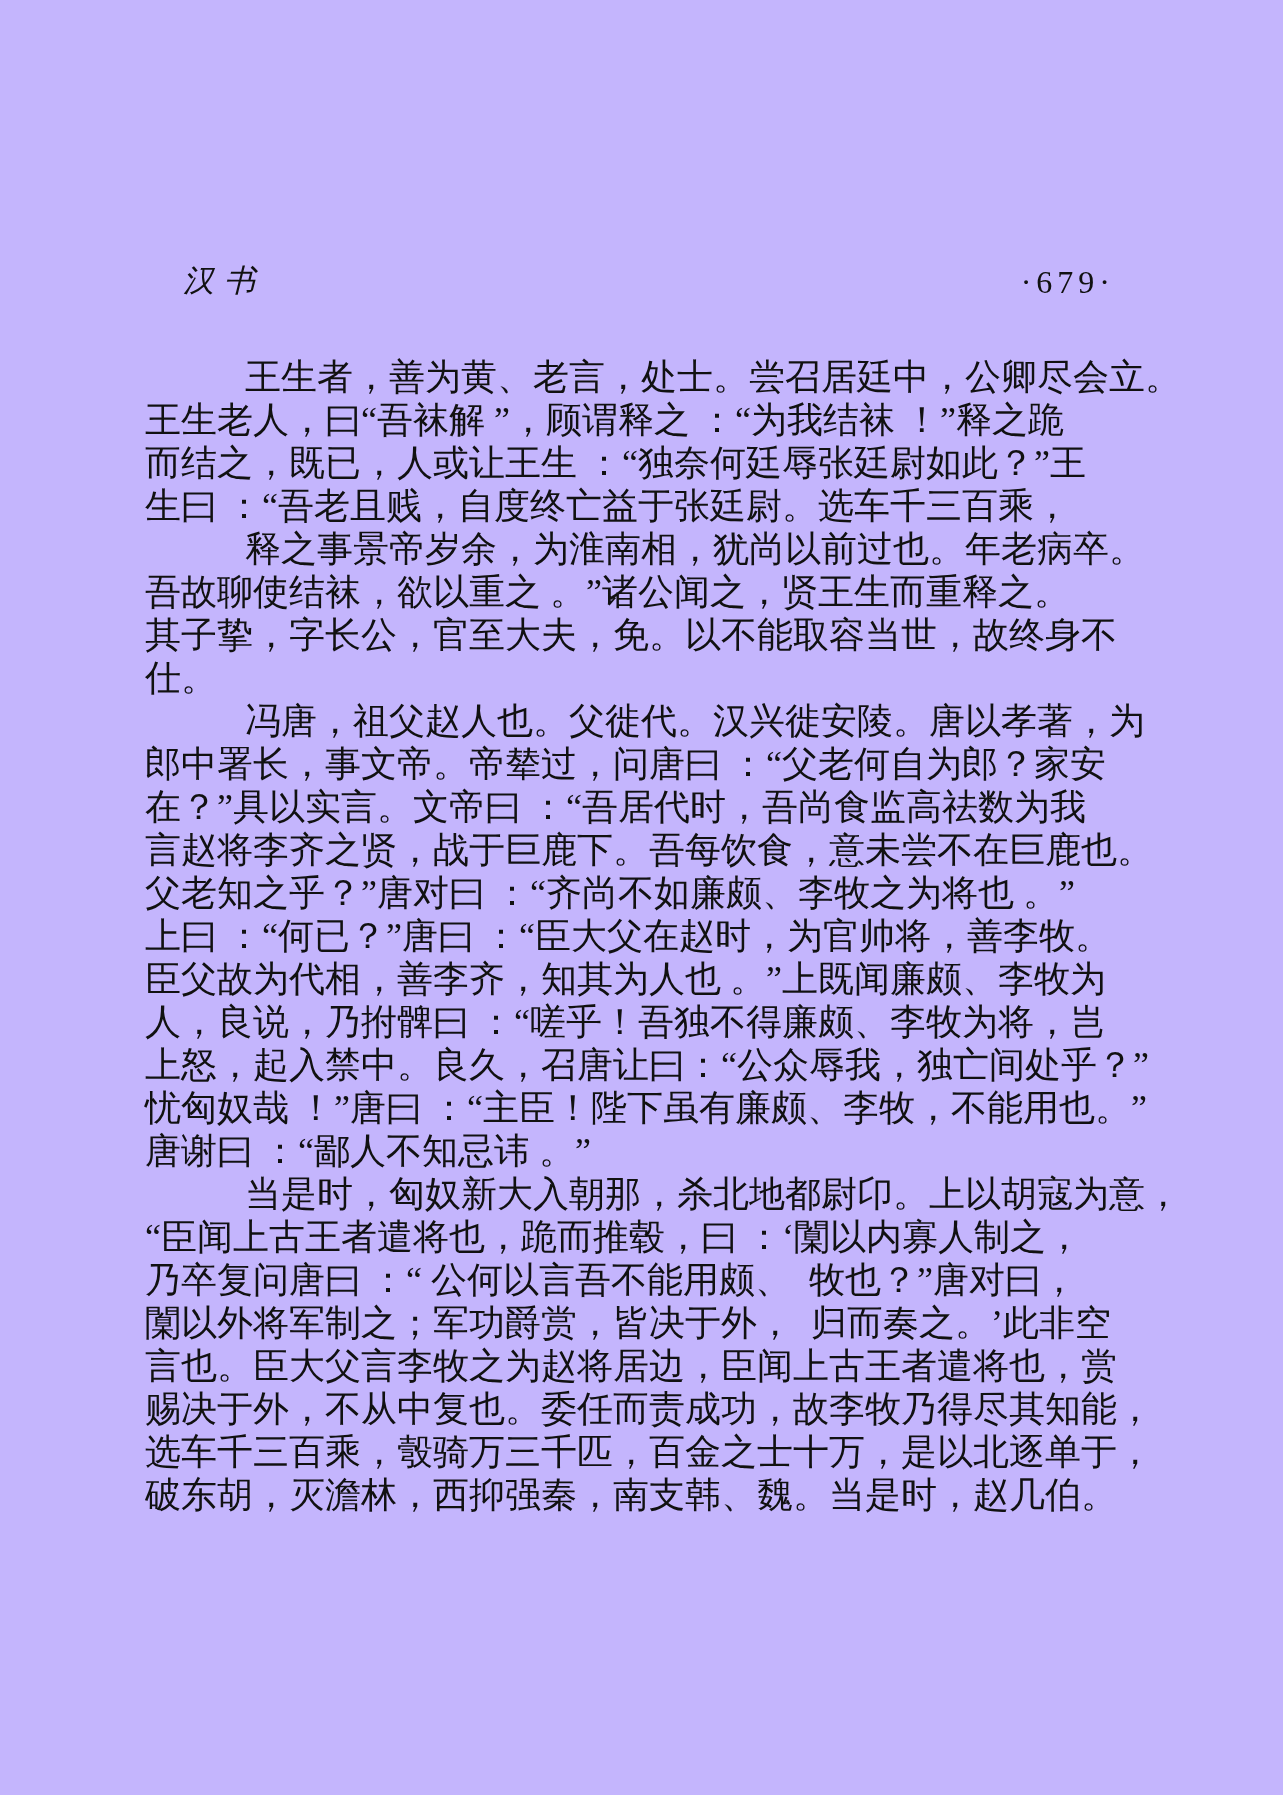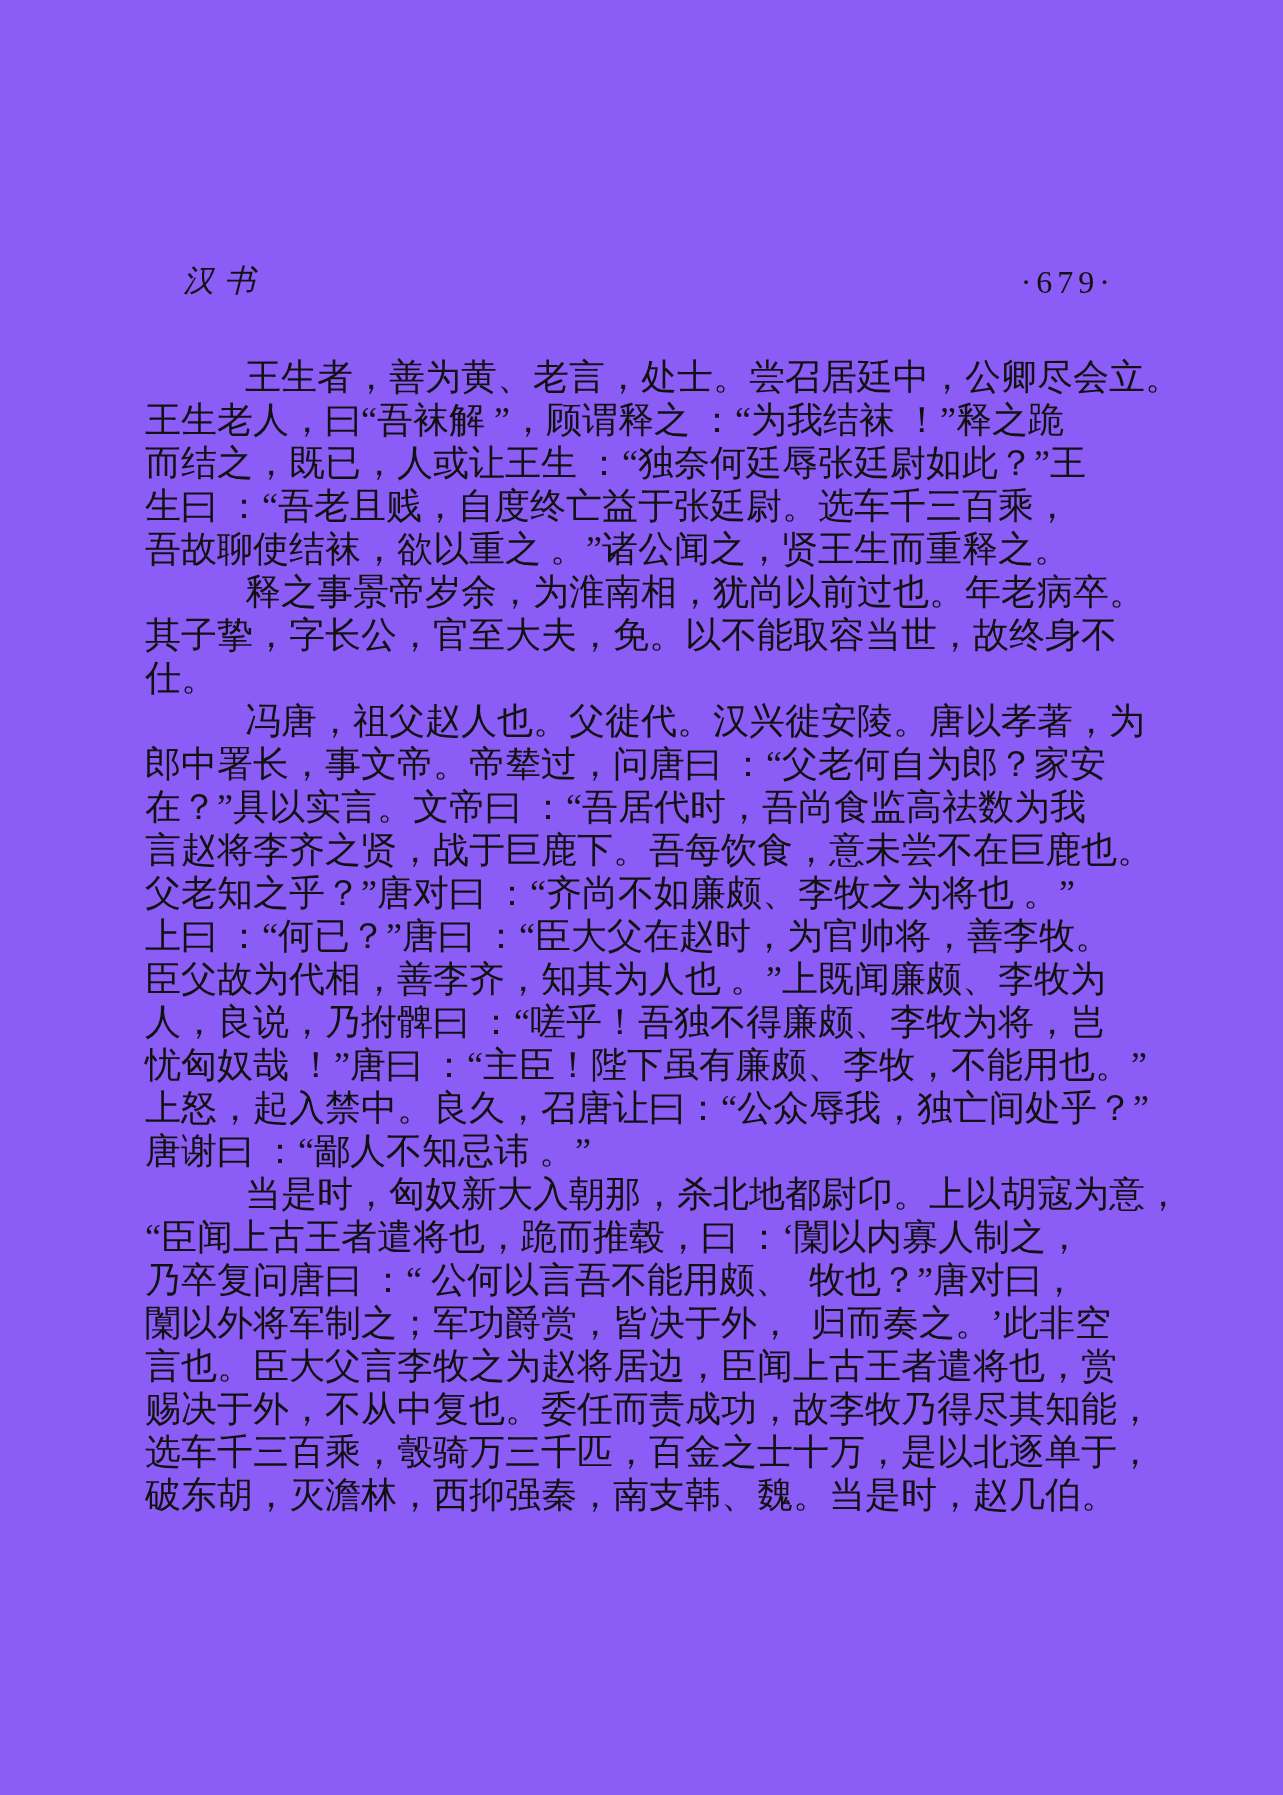--- a/index.html
+++ b/index.html
@@ -1,21 +1,21 @@
 <!DOCTYPE html>
 <html><head>
 <meta charset="utf-8">
 <style>
   * { margin: 0; padding: 0; box-sizing: border-box; }
   html, body { background: #e8e8e8; }
   .page {
     position: relative;
     width: 1283px;
     height: 1795px;
-    background: #8b5cf6;
+    background: #c4b5fd;
     margin: 0 auto;
     font-family: "Liberation Serif", "DejaVu Serif", serif;
     color: #111111;
     overflow: hidden;
   }
   .running-header {
     position: absolute;
     top: 262px;
     left: 145px;
     right: 128px;
@@ -65,34 +65,34 @@
     <div class="header-title">汉书</div>
     <div class="page-number">·679·</div>
   </div>
 
   <div class="body-text">
 
   <div class="text-line indent">王生者，善为黄、老言，处士。尝召居廷中，公卿尽会立。</div>
       <div class="text-line">王生老人，曰“吾袜解 ”，顾谓释之 ：“为我结袜 ！”释之跪</div>
       <div class="text-line">而结之，既已，人或让王生 ：“独奈何廷辱张廷尉如此？”王</div>
       <div class="text-line">生曰 ：“吾老且贱，自度终亡益于张廷尉。选车千三百乘，</div>
+      <div class="text-line indent">释之事景帝岁余，为淮南相，犹尚以前过也。年老病卒。</div>
       <div class="text-line">吾故聊使结袜，欲以重之 。”诸公闻之，贤王生而重释之。</div>
-      <div class="text-line indent">释之事景帝岁余，为淮南相，犹尚以前过也。年老病卒。</div>
       <div class="text-line">其子挚，字长公，官至大夫，免。以不能取容当世，故终身不</div>
       <div class="text-line">仕。</div>
       <div class="text-line indent">冯唐，祖父赵人也。父徙代。汉兴徙安陵。唐以孝著，为</div>
       <div class="text-line">郎中署长，事文帝。帝辇过，问唐曰 ：“父老何自为郎？家安</div>
       <div class="text-line">在？”具以实言。文帝曰 ：“吾居代时，吾尚食监高祛数为我</div>
       <div class="text-line">言赵将李齐之贤，战于巨鹿下。吾每饮食，意未尝不在巨鹿也。</div>
       <div class="text-line">父老知之乎？”唐对曰 ：“齐尚不如廉颇、李牧之为将也 。”</div>
       <div class="text-line">上曰 ：“何已？”唐曰 ：“臣大父在赵时，为官帅将，善李牧。</div>
       <div class="text-line">臣父故为代相，善李齐，知其为人也 。”上既闻廉颇、李牧为</div>
       <div class="text-line">人，良说，乃拊髀曰 ：“嗟乎！吾独不得廉颇、李牧为将，岂</div>
+      <div class="text-line">上怒，起入禁中。良久，召唐让曰：“公众辱我，独亡间处乎？”</div>
       <div class="text-line">忧匈奴哉 ！”唐曰 ：“主臣！陛下虽有廉颇、李牧，不能用也。”</div>
-      <div class="text-line">上怒，起入禁中。良久，召唐让曰：“公众辱我，独亡间处乎？”</div>
       <div class="text-line">唐谢曰 ：“鄙人不知忌讳 。”</div>
       <div class="text-line indent">当是时，匈奴新大入朝那，杀北地都尉卬。上以胡寇为意，</div>
       <div class="text-line">“臣闻上古王者遣将也，跪而推毂，曰 ：‘闑以内寡人制之，</div>
       <div class="text-line">乃卒复问唐曰 ：“ 公何以言吾不能用颇、  牧也？”唐对曰，</div>
       <div class="text-line">闑以外将军制之；军功爵赏，皆决于外，  归而奏之。’此非空</div>
       <div class="text-line">言也。臣大父言李牧之为赵将居边，臣闻上古王者遣将也，赏</div>
       <div class="text-line">赐决于外，不从中复也。委任而责成功，故李牧乃得尽其知能，</div>
       <div class="text-line">选车千三百乘，彀骑万三千匹，百金之士十万，是以北逐单于，</div>
       <div class="text-line">破东胡，灭澹林，西抑强秦，南支韩、魏。当是时，赵几伯。</div>
     </div>

